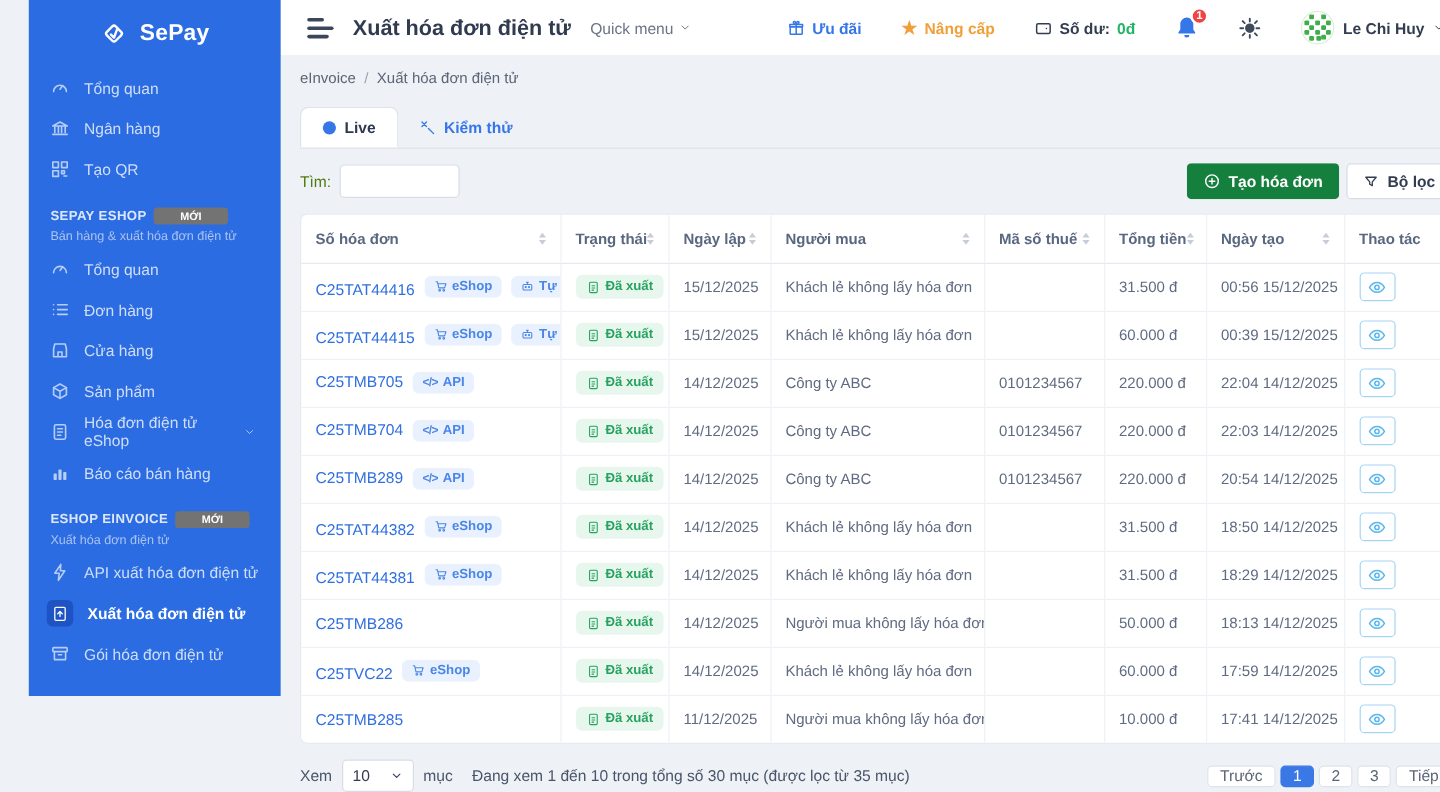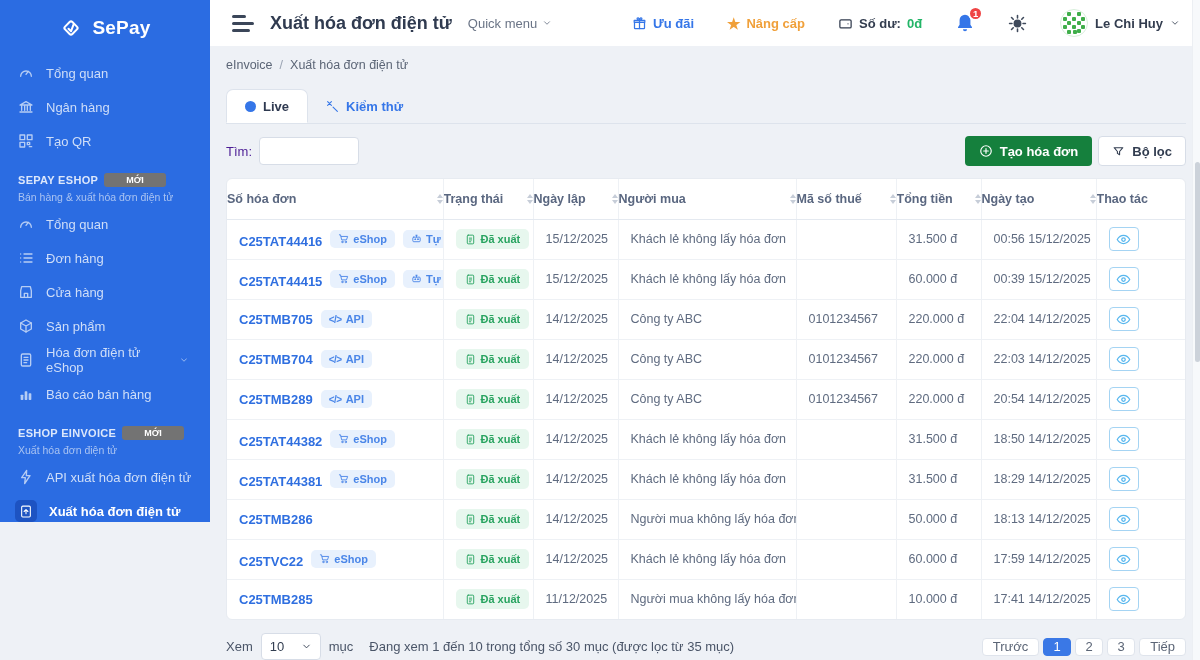--- a/index.html
+++ b/index.html
@@ -1,20 +1,20 @@
 <!DOCTYPE html>
 <html><head>
 <meta charset="utf-8">
 <style>
   * { margin:0; padding:0; box-sizing:border-box; }
   html,body { width:1200px; height:660px; overflow:hidden; font-family:"Liberation Sans", sans-serif; background:#eef1f6; }
   .app { display:flex; width:1200px; height:660px; }
 
   
-  .sidebar { width:210px; min-width:210px; height:522px; background:#2b6ce2; color:#d5e2f9; overflow:hidden; }
+  .sidebar { width:210px; min-width:210px; height:580px; background:#2b6ce2; color:#d5e2f9; overflow:hidden;margin-left:24px; }
   .logo { height:56px; display:flex; align-items:center; justify-content:center; gap:9px; }
   .logo-text { color:#fff; font-size:19px; font-weight:700; letter-spacing:.2px; }
   .side-item { height:34px; padding:0 18px; display:flex; align-items:center; gap:12px; font-size:13px; color:#cfdef8; cursor:pointer; }
   .side-item .ic { width:16px; height:16px; flex:0 0 16px; opacity:.85; }
   .side-item .chev { margin-left:auto; width:10px; height:10px; opacity:.8; }
   .side-item.active { color:#fff; font-weight:700; }
   .icon-box { width:22px; height:22px; margin-left:-3px; background:#1d53c2; border-radius:5px; display:flex; align-items:center; justify-content:center; }
   .icon-box .ic { width:13px; height:13px; opacity:1; }
   .side-section { margin:15px 18px 4px; }
   .side-section .t-row { display:flex; align-items:center; gap:6px; }
@@ -48,40 +48,40 @@
   .breadcrumb { margin-top:12px; font-size:12.5px; color:#5b6576; display:flex; gap:7px; }
   .breadcrumb .sep { color:#9aa3b2; }
 
   .tabs { margin-top:17px; display:flex; border-bottom:1px solid #dde3ec; }
   .tab { height:34px; padding:0 18px; display:flex; align-items:center; gap:7px; font-size:13px; cursor:pointer; }
   .tab.active { background:#fff; border:1px solid #dde3ec; border-bottom:1px solid #fff; margin-bottom:-1px; border-radius:7px 7px 0 0; color:#2e3950; font-weight:600; }
   .tab.inactive { color:#3576e8; font-weight:600; }
   .live-dot { width:11px; height:11px; border-radius:50%; background:#3576e8; }
 
   .toolbar { margin-top:12px; display:flex; align-items:center; }
-  .find-label { font-size:13px; color:#4c1d95; margin-right:7px; }
+  .find-label { font-size:13px; color:#4d7c0f; margin-right:7px; }
   .find-input { width:100px; height:28px; border:1px solid #d7dde7; border-radius:4px; background:#fff; padding:0 8px; font-size:13px; }
   .toolbar-right { margin-left:auto; display:flex; gap:6px; }
   .btn { height:30px; display:flex; align-items:center; gap:7px; padding:0 13px; border-radius:4px; font-size:13px; font-weight:600; cursor:pointer; border:1px solid transparent; }
   .btn-primary { background:#15803d; color:#fff; }
   .btn-light { background:#fff; color:#323d50; border-color:#d7dde7; }
 
   .card { margin-top:12px; background:#fff; border:1px solid #e7ebf1; border-radius:6px; overflow:hidden; }
   table { width:100%; border-collapse:collapse; table-layout:fixed; }
   th, td { border-left:1px solid #eef1f5; overflow:hidden; white-space:nowrap; }
   th:first-child, td:first-child { border-left:none; }
-  thead th { height:40px; text-align:left; padding:0 0; font-size:12.5px; font-weight:700; color:#5a6780; border-bottom:1px solid #e4e9f0; }
+  thead th { height:40px; text-align:left; padding:0 12px; font-size:12.5px; font-weight:700; color:#5a6780; border-bottom:1px solid #e4e9f0; }
   tbody td { height:40px; padding:0 12px; font-size:12.5px; color:#5f6b80; border-top:1px solid #eef1f5; }
   tbody tr:first-child td { border-top:none; }
   .th-inner { display:flex; align-items:center; justify-content:space-between; }
   .sort { display:flex; flex-direction:column; gap:2px; }
   .sort i { width:0; height:0; border-left:3.5px solid transparent; border-right:3.5px solid transparent; }
   .sort .up { border-bottom:4px solid #c6cdd8; }
   .sort .dn { border-top:4px solid #c6cdd8; }
-  .inv-code { color:#2f6fe0; font-weight:700; font-size:13px; cursor:pointer; }
+  .inv-code { color:#2f6fe0; font-weight:400; font-size:13px; cursor:pointer; }
   .tag { display:inline-flex; align-items:center; gap:4px; background:#e8f1fd; color:#4a86e8; font-size:11px; font-weight:700; padding:3px 8px; border-radius:5px; margin-left:8px; vertical-align:1px; }
   .tag .ic { width:11px; height:11px; }
   .api-glyph { font-size:10px; font-weight:700; letter-spacing:-.5px; }
   .status-pill { display:inline-flex; align-items:center; gap:5px; background:#e7f7ee; color:#27a35f; font-size:11px; font-weight:700; padding:4px 9px; border-radius:5px; }
   .status-pill .ic { width:11px; height:11px; }
   .eye-btn { width:30px; height:24px; background:#fff; border:1px solid #a5d4f3; border-radius:4px; display:flex; align-items:center; justify-content:center; cursor:pointer; color:#58b7ee; }
   .eye-btn .ic { width:15px; height:15px; }
 
   .foot { margin-top:13px; display:flex; align-items:center; font-size:13px; color:#4a5568; }
   .psize { display:flex; align-items:center; gap:8px; }

